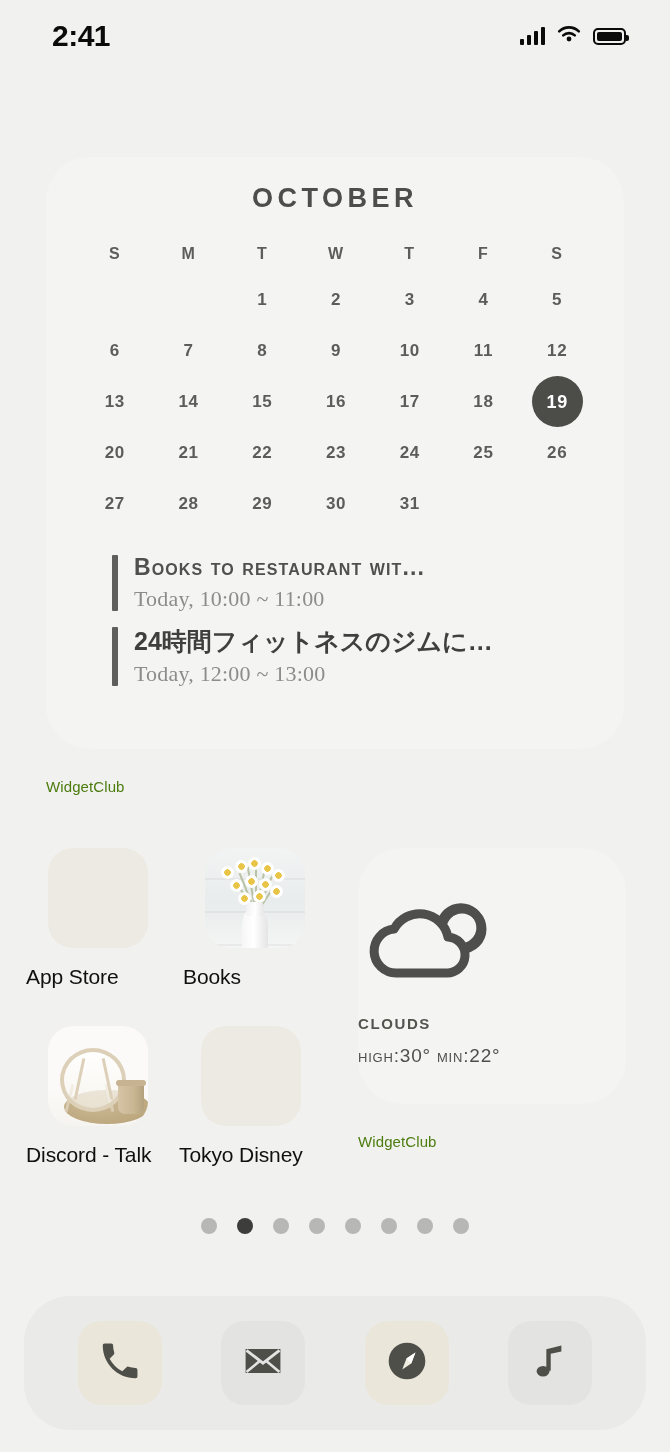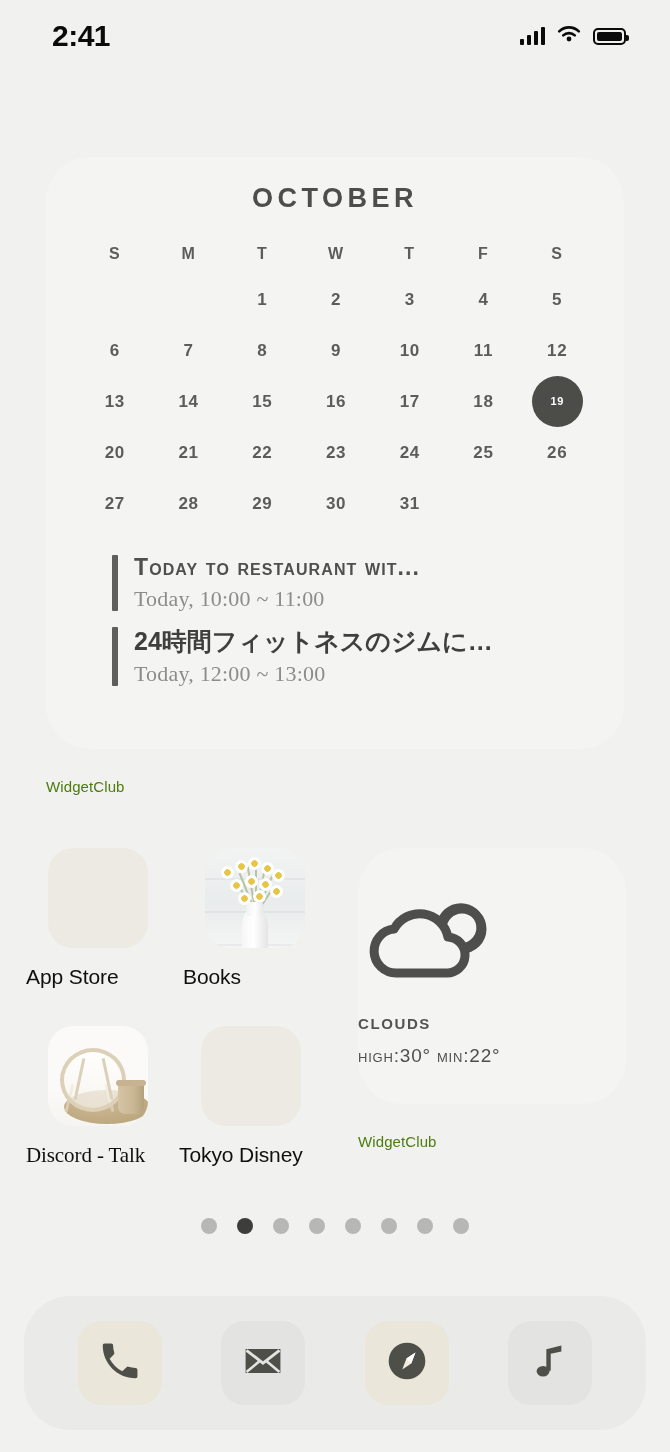--- a/index.html
+++ b/index.html
@@ -135,21 +135,21 @@
     width: 30px;
     height: 30px;
     line-height: 1;
     border-radius: 50%;
   }
   .cal-cell.today .daybox {
     width: 51px;
     height: 51px;
     background: #4c4c49;
     color: #ffffff;
-    font-size: 11px;
+    font-size: 18px;
   }
 
   
   .cal-events {
     margin-top: 22px;
     padding-left: 66px;
     padding-right: 28px;
   }
   .event {
     position: relative;
@@ -225,21 +225,21 @@
   .app .name {
     margin-top: 17px;
     font-size: 21px;
     color: #101010;
     white-space: nowrap;
     overflow: hidden;
     letter-spacing: -0.1px;
   }
   #app-appstore { left: 26px; top: 848px; }
   #app-books    { left: 183px; top: 848px; }
-  #app-discord  { left: 26px; top: 1026px; font-family: Liberation Serif, serif; }
+  #app-discord  { left: 26px; top: 1026px; }
   #app-disney   { left: 179px; top: 1026px; }
 
   .tile-appstore { background: #e6e2d1; }
   .tile-disney   { background: #e2e2df; }
 
   
   .tile-books { background: #eceff0; }
   .wood-bg {
     position: absolute; inset: 0;
     background:
@@ -512,21 +512,21 @@
       <div class="cal-cell"><span class="daybox">30</span></div>
       <div class="cal-cell"><span class="daybox">31</span></div>
       <div class="cal-cell empty"><span class="daybox"></span></div>
       <div class="cal-cell empty"><span class="daybox"></span></div>
     </div>
   </div>
 
   <div class="cal-events">
     <div class="event">
       <span class="bar"></span>
-      <div class="event-title">Today to restaurant wit...</div>
+      <div class="event-title">Books to restaurant wit...</div>
       <div class="event-time">Today, 10:00 ~ 11:00</div>
     </div>
     <div class="event">
       <span class="bar"></span>
       <div class="event-title jp">24時間フィットネスのジムに…</div>
       <div class="event-time">Today, 12:00 ~ 13:00</div>
     </div>
   </div>
 </div>
 

